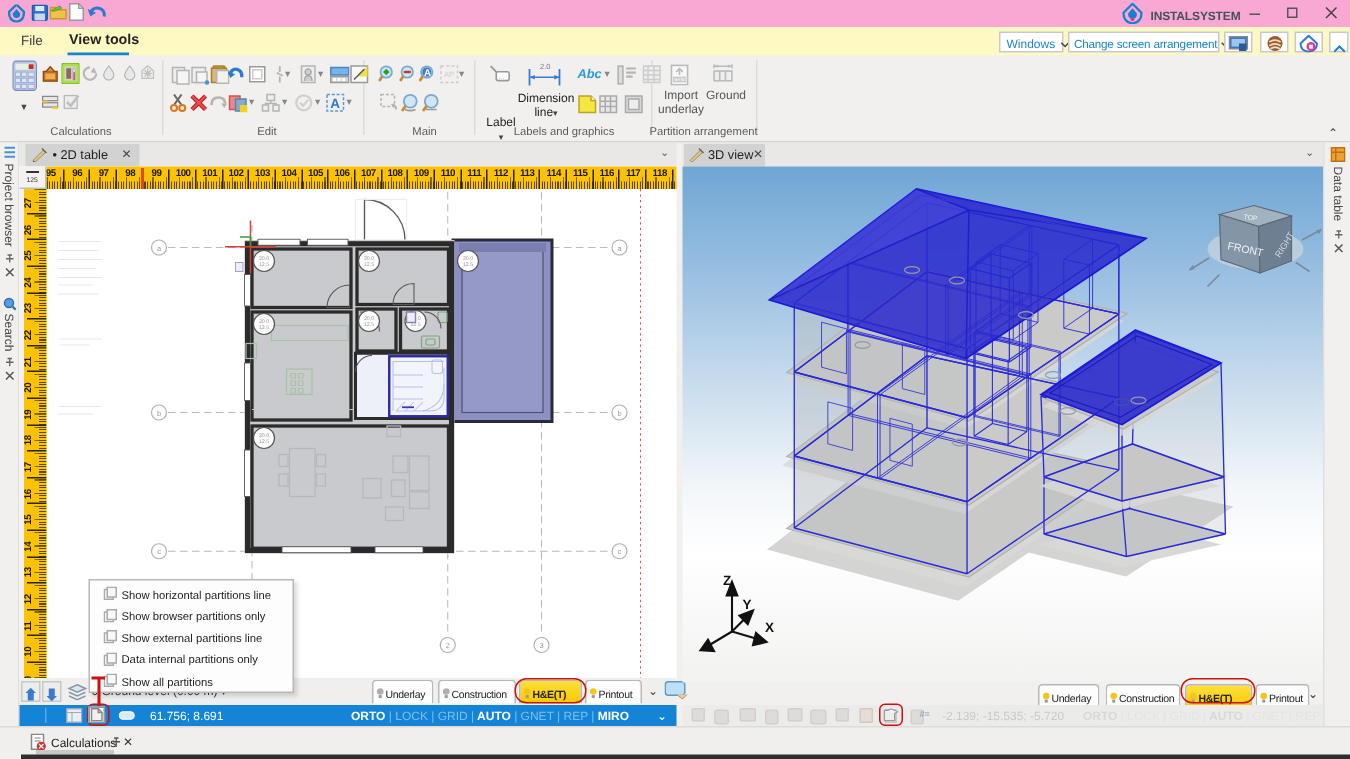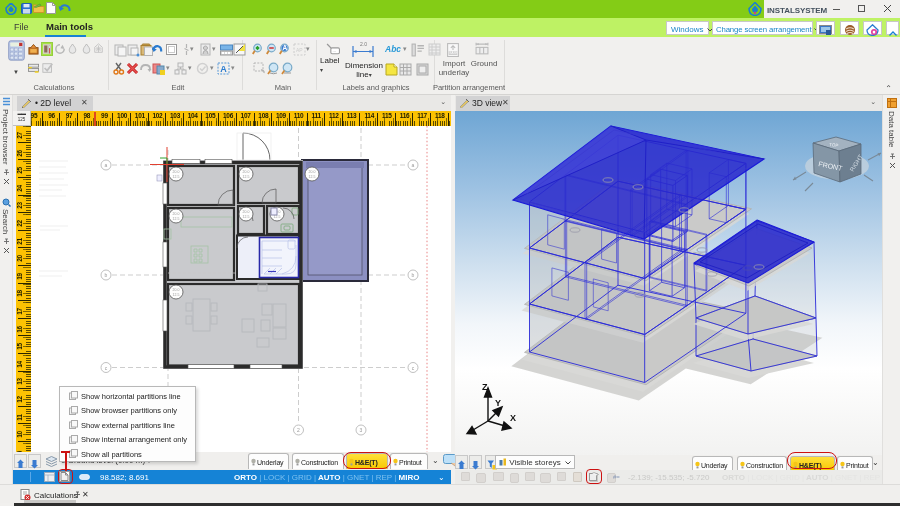--- a/index.html
+++ b/index.html
@@ -2,21 +2,21 @@
 <html><head><meta charset="utf-8">
 <style>
 *{margin:0;padding:0;box-sizing:border-box}
 html,body{width:900px;height:506px;overflow:hidden;font-family:"Liberation Sans",sans-serif;background:#f1f0ee}
 .abs{position:absolute}
 #app{position:relative;width:900px;height:506px}
 .vtext{writing-mode:vertical-rl;font-size:8px;color:#444;letter-spacing:0px}
 </style></head><body>
 <div id="app">
 
-<div class="abs" style="left:0;top:0;width:764px;height:18px;background:#84cc16">
+<div class="abs" style="left:0;top:0;width:900px;height:18px;background:#f9a8d4">
 
  <svg class="abs" style="left:5px;top:3px" width="12" height="12" viewBox="0 0 12 12">
    <path d="M6 0 L11 5 Q11 11 6 11.5 Q1 11 1 5 Z" fill="none" stroke="#1a7fd0" stroke-width="1.6"></path>
    <path d="M6 3 L8.5 6 Q8.5 9 6 9 Q3.5 9 3.5 6 Z" fill="#1a7fd0"></path>
  </svg>
 
  <svg class="abs" style="left:21px;top:3px" width="11" height="11" viewBox="0 0 11 11">
    <rect x="0.5" y="0.5" width="10" height="10" rx="1" fill="#2a6fd0" stroke="#1b5fb8"></rect>
    <rect x="2.5" y="1" width="6" height="3.4" fill="#dce8f6"></rect>
    <rect x="2" y="6" width="7" height="4.6" fill="#c8d8ee"></rect>
@@ -43,23 +43,23 @@
    <circle cx="7" cy="10.8" r="1.2" fill="#d03a8a"></circle>
  </svg>
  <div class="abs" style="left:767px;top:5.5px;font-size:8px;font-weight:bold;color:#44515e;letter-spacing:-0.1px">INSTALSYSTEM</div>
  <div class="abs" style="left:833px;top:8.5px;width:7px;height:1.2px;background:#555"></div>
  <div class="abs" style="left:858px;top:5px;width:6.5px;height:6.5px;border:1px solid #555"></div>
  <svg class="abs" style="left:883px;top:4px" width="9" height="9" viewBox="0 0 9 9">
         <path d="M1 1 L8 8 M8 1 L1 8" stroke="#444" stroke-width="1"></path>
       </svg>
 </div>
 
-<div class="abs" style="left:0;top:18px;width:900px;height:19px;background:#bef264">
+<div class="abs" style="left:0;top:18px;width:900px;height:19px;background:#fef9c3">
  <div class="abs" style="left:14px;top:4px;font-size:9px;color:#3a3a3a">File</div>
- <div class="abs" style="left:46px;top:3px;font-size:9.5px;font-weight:bold;color:#222">Main tools</div>
+ <div class="abs" style="left:46px;top:3px;font-size:9.5px;font-weight:bold;color:#222">View tools</div>
  <div class="abs" style="left:45px;top:17px;width:41px;height:2px;background:#1781d2"></div>
  <div class="abs" style="left:666px;top:3px;width:43px;height:14px;border:1px solid #c8c8c8;background:#fff;color:#1a86c8;font-size:8px;white-space:nowrap;padding:2.5px 0 0 4px">Windows<svg width="6" height="4" viewBox="0 0 6 4" style="margin-left:4px">
           <path d="M0.5 0.5 L3 3 L5.5 0.5" stroke="#444" fill="none" stroke-width="1"></path>
         </svg></div>
  <div class="abs" style="left:712px;top:3px;width:101px;height:14px;border:1px solid #c8c8c8;background:#fff;color:#1a86c8;font-size:7.8px;white-space:nowrap;padding:2.5px 0 0 3px;letter-spacing:-0.15px">Change screen arrangement<svg width="6" height="4" viewBox="0 0 6 4" style="margin-left:2px">
           <path d="M0.5 0.5 L3 3 L5.5 0.5" stroke="#444" fill="none" stroke-width="1"></path>
         </svg></div>
  <div class="abs" style="left:816px;top:3px;width:19px;height:14px;border:1px solid #c8c8c8;background:#fff">
    <svg width="13" height="11" style="margin:1px 0 0 2px" viewBox="0 0 13 11">
           <rect x="0.5" y="0.5" width="12" height="8" fill="#3a78c8" stroke="#888"></rect>
@@ -281,21 +281,21 @@
 <div class="abs" style="left:385px;top:7px;font-size:8.5px;font-style:italic;font-weight:bold;color:#2a9ad8">Abc</div>
 <div class="abs" style="left:403px;top:8px;font-size:7px;color:#888">▾</div>
 <svg class="abs" style="left:410px;top:6px" width="16" height="14" viewBox="0 0 13 13">
         <rect x="1" y="1" width="3" height="11" fill="#ddd" stroke="#b4b4b4"></rect>
         <path d="M6 2.5 H12 M6 5 H12 M6 7.5 H10" stroke="#b4b4b4" stroke-width="1.3"></path>
       </svg>
 <svg class="abs" style="left:428px;top:6px" width="13" height="13" viewBox="0 0 13 13">
         <rect x="1" y="1" width="11" height="11" fill="#eee" stroke="#ccc"></rect>
         <path d="M1 4 H12 M1 7 H12 M1 10 H12 M4 1 V12 M8 1 V12" stroke="#ccc"></path>
       </svg>
-<div class="abs" style="left:320px;top:19px;width:28px;text-align:left;font-size:8px;color:#222">Label<br><span style="font-size:6px;color:#444">▾</span></div>
+<div class="abs" style="left:320px;top:40px;width:28px;text-align:center;font-size:8px;color:#222">Label<br><span style="font-size:6px;color:#444">▾</span></div>
 <div class="abs" style="left:345px;top:24px;width:38px;text-align:center;font-size:8px;color:#222;line-height:9px">Dimension<br>line<span style="font-size:6px;color:#444">▾</span></div>
 <svg class="abs" style="left:385px;top:26px" width="13" height="13" viewBox="0 0 13 13">
         <path d="M1 1 L9 1 L12 4 L12 12 L1 12 Z" fill="#f5e642" stroke="#b8a820"></path>
         <path d="M9 1 L9 4 L12 4" fill="#fff" stroke="#b8a820"></path>
       </svg>
 <svg class="abs" style="left:399px;top:26px" width="13" height="13" viewBox="0 0 13 13">
         <rect x="1" y="1" width="11" height="11" fill="#e8e8e8" stroke="#aaa"></rect>
         <path d="M1 4.5 H12 M1 8 H12 M4.5 1 V12 M8 1 V12" stroke="#aaa"></path>
       </svg>
 <svg class="abs" style="left:416px;top:26px" width="13" height="13" viewBox="0 0 13 13">
@@ -350,21 +350,21 @@
       </svg>
 </div>
 
 <div class="abs" style="left:13px;top:95px;width:438px;height:16px;background:#e9e8e6">
  <div class="abs" style="left:4px;top:1px;width:76px;height:15px;background:#d2d2d3"></div>
  <svg class="abs" style="left:8px;top:3px" width="11" height="10" viewBox="0 0 11 10">
         <path d="M1 9 L8 2 L9.5 3.5 L2.5 10 Z" fill="#e8c860" stroke="#888" stroke-width="0.6"></path>
         <path d="M1 9 L1 10 L2.5 10" fill="#555"></path>
         <path d="M7 1 L10 4" stroke="#666"></path>
       </svg>
- <div class="abs" style="left:22px;top:3px;font-size:8.5px;color:#222">• 2D level</div>
+ <div class="abs" style="left:22px;top:3px;font-size:8.5px;color:#222">• 2D table</div>
  <div class="abs" style="left:68px;top:3px;font-size:8px;color:#444">✕</div>
  <div class="abs" style="right:5px;top:3px;font-size:7px;color:#555">⌄</div>
 </div>
 
 <div class="abs" style="left:13px;top:111px;width:438px;height:345px;background:#fff">
 <div class="abs" style="left:0;top:0;width:18px;height:15px;background:#f3f2f0;border-right:1px solid #c0c0c0;border-bottom:1px solid #c0c0c0;font-size:4.5px;color:#333;text-align:center;line-height:6px"><span style="letter-spacing:-0.5px">▬▬</span><br>125</div>
 <div class="abs" style="left:0;top:15px;width:3px;height:330px;background:#f3f2f0"></div>
 <div class="abs" style="left:18px;top:0;width:420px;height:15px;background:#fcc203;overflow:hidden">
 <div class="abs" style="left:0;top:10px;width:423px;height:5px;background:repeating-linear-gradient(90deg,#5a4a00 0px,#5a4a00 0.7px,#fcc203 0.7px,#fcc203 1.765px)"></div>
 <div class="abs" style="left:0;top:7px;width:423px;height:8px;background:repeating-linear-gradient(90deg,rgba(90,74,0,0.75) 0px,rgba(90,74,0,0.75) 0.8px,rgba(0,0,0,0) 0.8px,rgba(0,0,0,0) 8.825px)"></div>
@@ -665,21 +665,21 @@
         <rect x="0.5" y="0.5" width="10" height="9" fill="#eceff2" stroke="#9ab"></rect>
         <path d="M0.5 3 H10.5 M4 3 V9.5" stroke="#9ab" stroke-width="0.7"></path>
       </svg>
  <svg class="abs" style="left:48px;top:2px" width="10" height="10" viewBox="0 0 10 10">
         <path d="M1 0.5 H6 L9 3.5 V9.5 H1 Z" fill="#f8f8f8" stroke="#888"></path>
         <path d="M6 0.5 V3.5 H9" fill="none" stroke="#888"></path>
       </svg>
  <svg class="abs" style="left:66px;top:4px" width="11" height="6" viewBox="0 0 11 6">
         <rect x="0.5" y="0.5" width="10" height="5" rx="2.5" fill="#dceaf8" stroke="#fff" stroke-width="0.7"></rect>
       </svg>
- <div class="abs" style="left:87px;top:2.5px;font-size:8px">98.582; 8.691</div>
+ <div class="abs" style="left:87px;top:2.5px;font-size:8px">61.756; 8.691</div>
  <div class="abs" style="left:221px;top:2.5px;font-size:8px;font-weight:bold">ORTO <span style="font-weight:normal;color:#7cc0f0">| LOCK | GRID |</span> AUTO <span style="font-weight:normal;color:#7cc0f0">| GNET | REP |</span> MIRO</div>
  <div class="abs" style="left:425px;top:2.5px;font-size:8px">⌄</div>
 </div>
 
 <div class="abs" style="left:455px;top:95px;width:427px;height:16px;background:#e9e8e6">
  <div class="abs" style="left:1px;top:1px;width:54px;height:15px;background:#d2d2d3"></div>
  <svg class="abs" style="left:4px;top:3px" width="11" height="10" viewBox="0 0 11 10">
         <path d="M1 9 L8 2 L9.5 3.5 L2.5 10 Z" fill="#e8c860" stroke="#888" stroke-width="0.6"></path>
         <path d="M7 1 L10 4" stroke="#666"></path>
       </svg>
@@ -771,38 +771,20 @@
  <path d="M496 427 L506 417"></path>
           <polygon points="510,413 501,416.5 506.5,422"></polygon>
 </g>
 <text x="482" y="390" font-size="9" font-weight="bold" fill="#111" font-family="Liberation Sans">Z</text>
 <text x="495" y="406" font-size="9" font-weight="bold" fill="#111" font-family="Liberation Sans">Y</text>
 <text x="510" y="421" font-size="9" font-weight="bold" fill="#111" font-family="Liberation Sans">X</text>
 
 </svg>
     </div>
 
-<div class="abs" style="left:455px;top:455px;width:427px;height:15px;background:#f0efed">
- <div class="abs" style="left:0px;top:0px;width:13px;height:14px;border:1px solid #c8c8c8;background:#ececea"><svg width="9" height="10" style="margin:1px 0 0 1px" viewBox="0 0 9 10">
-          <path d="M4.5 0.5 L8 4 H6.5 V9 H2.5 V4 H1 Z" fill="#3a7bd0"></path>
-        </svg></div>
- <div class="abs" style="left:14px;top:0px;width:13px;height:14px;border:1px solid #c8c8c8;background:#ececea"><svg width="9" height="10" style="margin:1px 0 0 1px" viewBox="0 0 9 10">
-          <path d="M4.5 9.5 L1 6 H2.5 V1 H6.5 V6 H8 Z" fill="#3a7bd0"></path>
-        </svg></div>
- <div class="abs" style="left:30px;top:0px;width:13px;height:14px;border:1px solid #c8c8c8;background:#ececea"><svg width="10" height="10" style="margin:1px 0 0 1px" viewBox="0 0 10 10">
-          <path d="M0.5 0.5 H7 L4.8 3.5 V8 L2.8 6.5 V3.5 Z" fill="#3a7bd0"></path>
-          <rect x="5.5" y="5" width="4.5" height="4.5" fill="#f5c518"></rect>
-        </svg></div>
- <div class="abs" style="left:40px;top:0px;width:80px;height:14px;border:1px solid #b8b8b8;background:#fdfdfd;font-size:8px;color:#333;white-space:nowrap;padding:2px 0 0 3px"><svg width="8" height="8" viewBox="0 0 8 8" style="vertical-align:-1px">
-          <rect x="0.5" y="2" width="3" height="5.5" fill="#4a7aaa"></rect>
-          <rect x="4.5" y="0.5" width="2.5" height="7" fill="#e8b820"></rect>
-        </svg> Visible storeys <svg width="6" height="4" viewBox="0 0 6 4" style="position:absolute;right:3px;top:5px">
-          <path d="M0.5 0.5 L3 3 L5.5 0.5" stroke="#444" fill="none" stroke-width="1"></path>
-        </svg></div>
-</div>
 
 <div class="abs" style="left:692px;top:456px;width:41px;height:16px;background:#fdfdfd;white-space:nowrap;overflow:hidden;border:1px solid #b8b8b8;border-bottom:none;border-radius:3px 3px 0 0;font-size:7px;letter-spacing:-0.2px;color:#222;padding:3.5px 0 0 2px"><svg width="5" height="8" viewBox="0 0 5 8" style="vertical-align:-1px;margin-right:1px">
         <circle cx="2.5" cy="3" r="2.2" fill="#f5c518"></circle>
         <rect x="1.5" y="5.4" width="2" height="2" fill="#999"></rect>
       </svg>Underlay</div>
 <div class="abs" style="left:737px;top:456px;width:50px;height:16px;background:#fdfdfd;white-space:nowrap;overflow:hidden;border:1px solid #b8b8b8;border-bottom:none;border-radius:3px 3px 0 0;font-size:7px;letter-spacing:-0.2px;color:#222;padding:3.5px 0 0 2px"><svg width="5" height="8" viewBox="0 0 5 8" style="vertical-align:-1px;margin-right:1px">
         <circle cx="2.5" cy="3" r="2.2" fill="#f5c518"></circle>
         <rect x="1.5" y="5.4" width="2" height="2" fill="#999"></rect>
       </svg>Construction</div>
 <div class="abs" style="left:790px;top:456px;width:45px;height:16px;background:linear-gradient(#ffe03a,#f8c800);white-space:nowrap;overflow:hidden;border:1px solid #b8b8b8;border-bottom:none;border-radius:3px 3px 0 0;font-weight:bold;font-size:7px;letter-spacing:-0.2px;color:#222;padding:3.5px 0 0 2px"><svg width="5" height="8" viewBox="0 0 5 8" style="vertical-align:-1px;margin-right:1px">
@@ -859,21 +841,21 @@
 <div class="abs" style="left:21px;top:19.1px;font-size:7.5px;color:#222">Show browser partitions only</div>
 <svg class="abs" style="left:9px;top:33.2px" width="9" height="9" viewBox="0 0 9 9">
         <rect x="0.5" y="2" width="6" height="6.5" fill="#f2f2f2" stroke="#aaa"></rect>
         <rect x="2.5" y="0.5" width="6" height="6.5" fill="#f8f8f8" stroke="#aaa"></rect>
       </svg>
 <div class="abs" style="left:21px;top:33.7px;font-size:7.5px;color:#222">Show external partitions line</div>
 <svg class="abs" style="left:9px;top:47.8px" width="9" height="9" viewBox="0 0 9 9">
         <rect x="0.5" y="2" width="6" height="6.5" fill="#f2f2f2" stroke="#aaa"></rect>
         <rect x="2.5" y="0.5" width="6" height="6.5" fill="#f8f8f8" stroke="#aaa"></rect>
       </svg>
-<div class="abs" style="left:21px;top:48.3px;font-size:7.5px;color:#222">Show internal arrangement only</div>
+<div class="abs" style="left:21px;top:48.3px;font-size:7.5px;color:#222">Data internal partitions only</div>
 <svg class="abs" style="left:9px;top:62.4px" width="9" height="9" viewBox="0 0 9 9">
         <rect x="0.5" y="2" width="6" height="6.5" fill="#f2f2f2" stroke="#aaa"></rect>
         <rect x="2.5" y="0.5" width="6" height="6.5" fill="#f8f8f8" stroke="#aaa"></rect>
       </svg>
 <div class="abs" style="left:21px;top:62.9px;font-size:7.5px;color:#222">Show all partitions</div>
 </div>
 
 <div class="abs" style="left:64.5px;top:452px;width:2px;height:20px;background:#cc1111"></div>
 <div class="abs" style="left:61px;top:451px;width:9px;height:2px;background:#cc1111"></div>
 <div class="abs" style="left:58px;top:469px;width:15px;height:15px;border:1.6px solid #cc1111;border-radius:4px"></div>

